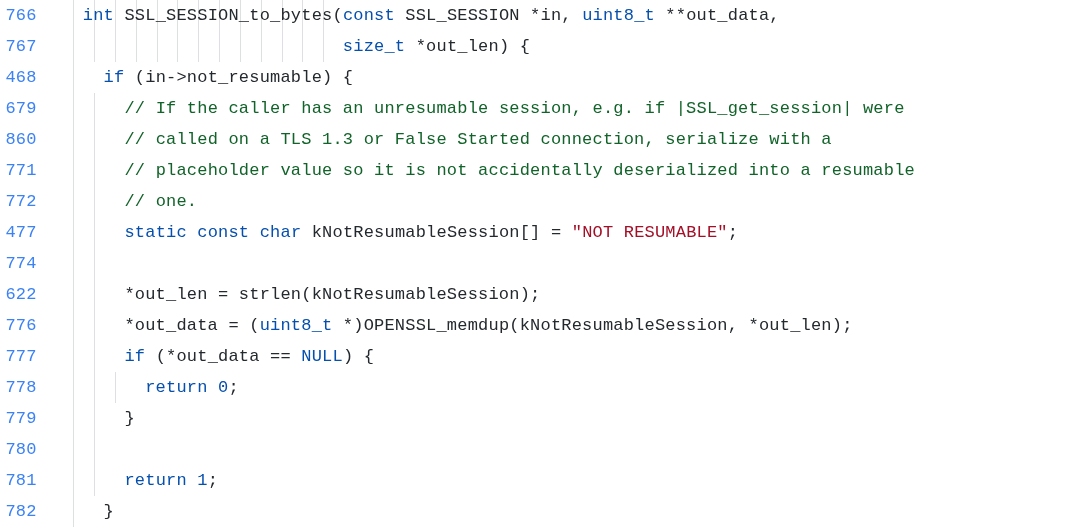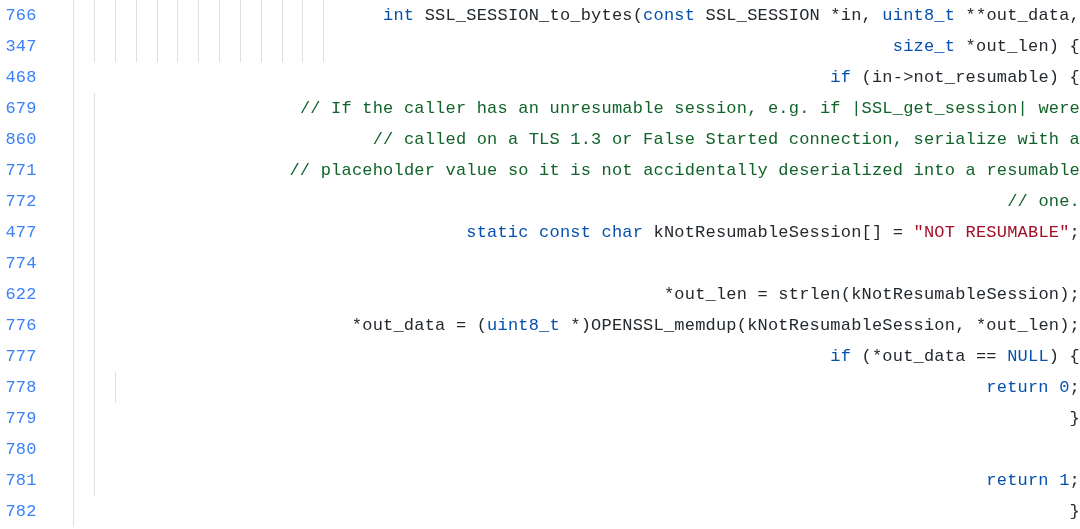--- a/index.html
+++ b/index.html
@@ -25,21 +25,20 @@
     padding-top: 0;
     color: #3b82f6;
     user-select: none;
   }
   .gutter .ln { height: 31px; }
   .code {
     flex: 1 1 auto;
     padding-left: 6px;
     white-space: pre;
     position: relative;
-    text-align: right;
   }
   .line { height: 31px; display: block; position: relative; }
   .line .txt { position: relative; z-index: 2; }
   
 
   
   .guides {
     position: absolute;
     left: 0; top: 0; bottom: 0; right: 0;
     z-index: 1;
@@ -58,21 +57,21 @@
   .num  { color: #0550ae; }            
   .str  { color: #a40e26; }            
   .cmt  { color: #116329; }            
   .punct{ color: #24292e; }
 </style>
 </head>
 <body>
 
 <div class="gutter" id="gutter">
     <div class="ln">766</div>
-    <div class="ln">347</div>
+    <div class="ln">767</div>
     <div class="ln">468</div>
     <div class="ln">679</div>
     <div class="ln">860</div>
     <div class="ln">771</div>
     <div class="ln">772</div>
     <div class="ln">477</div>
     <div class="ln">774</div>
     <div class="ln">622</div>
     <div class="ln">776</div>
     <div class="ln">777</div>

